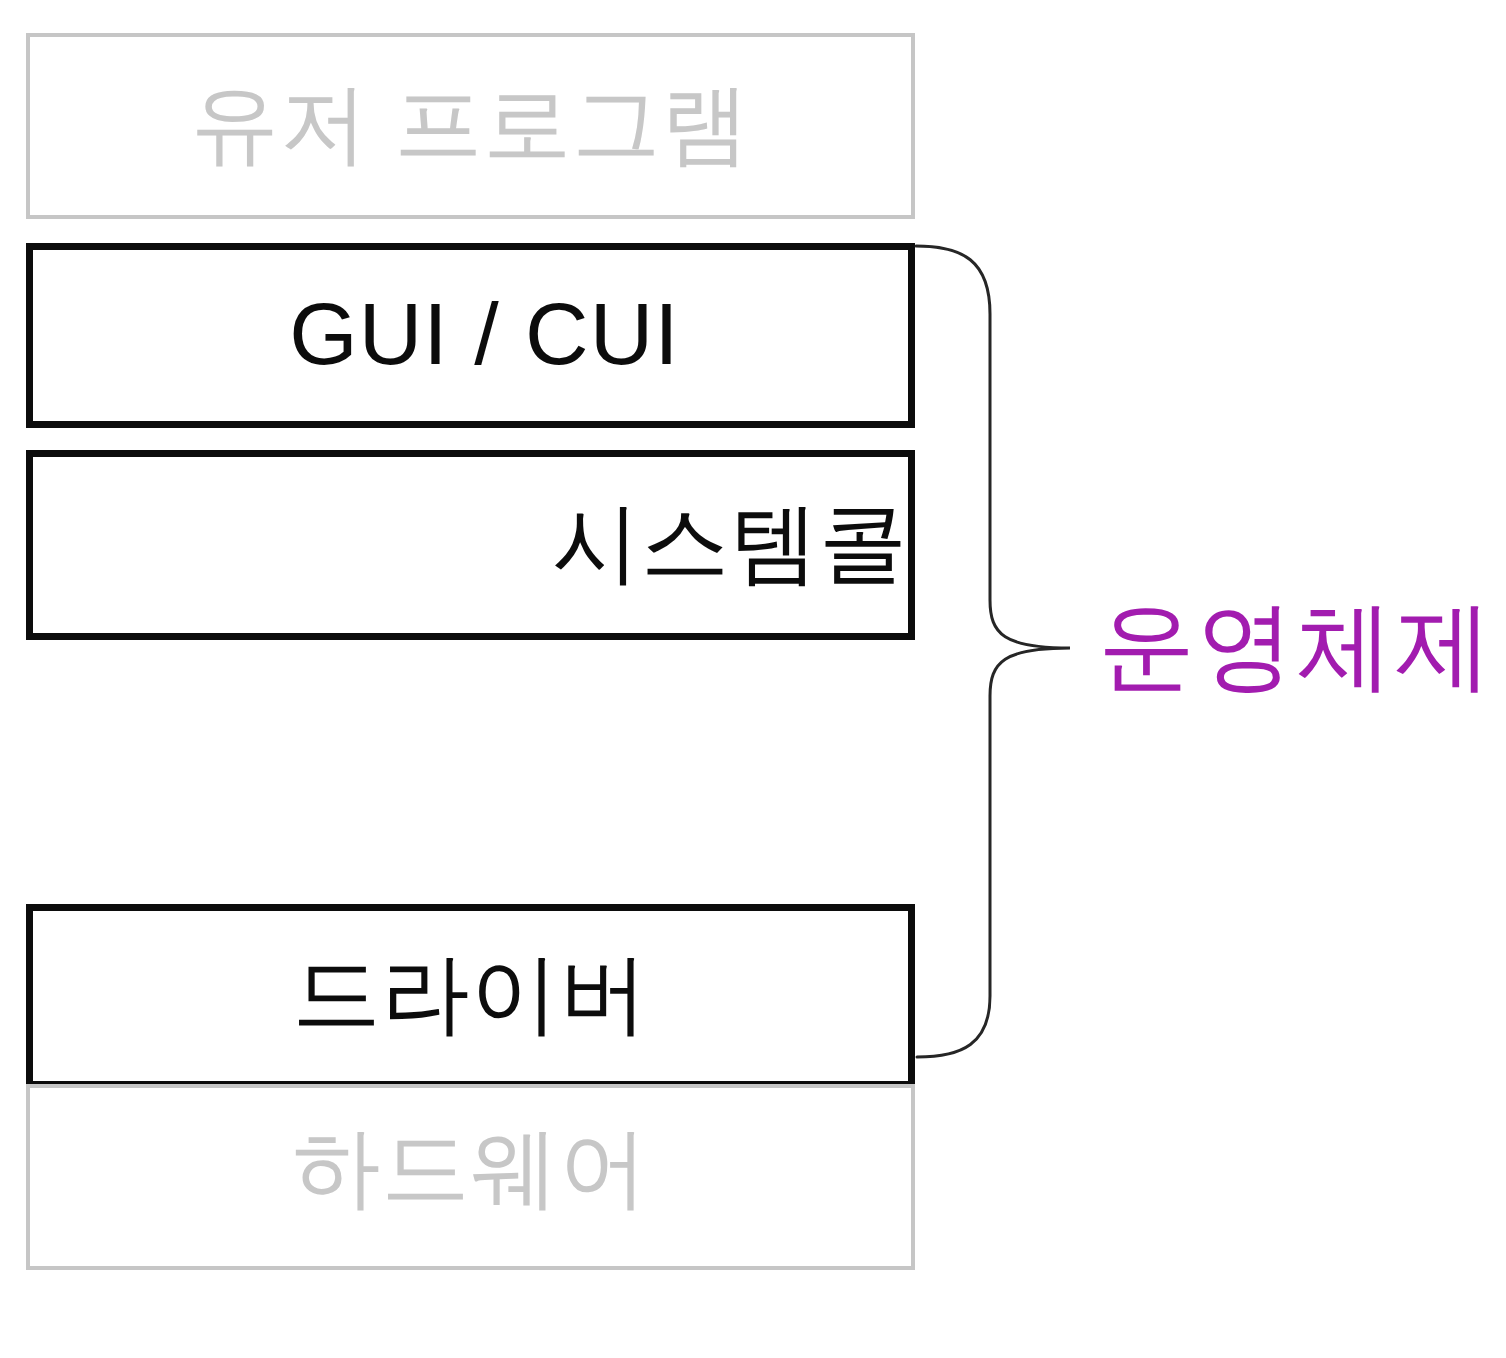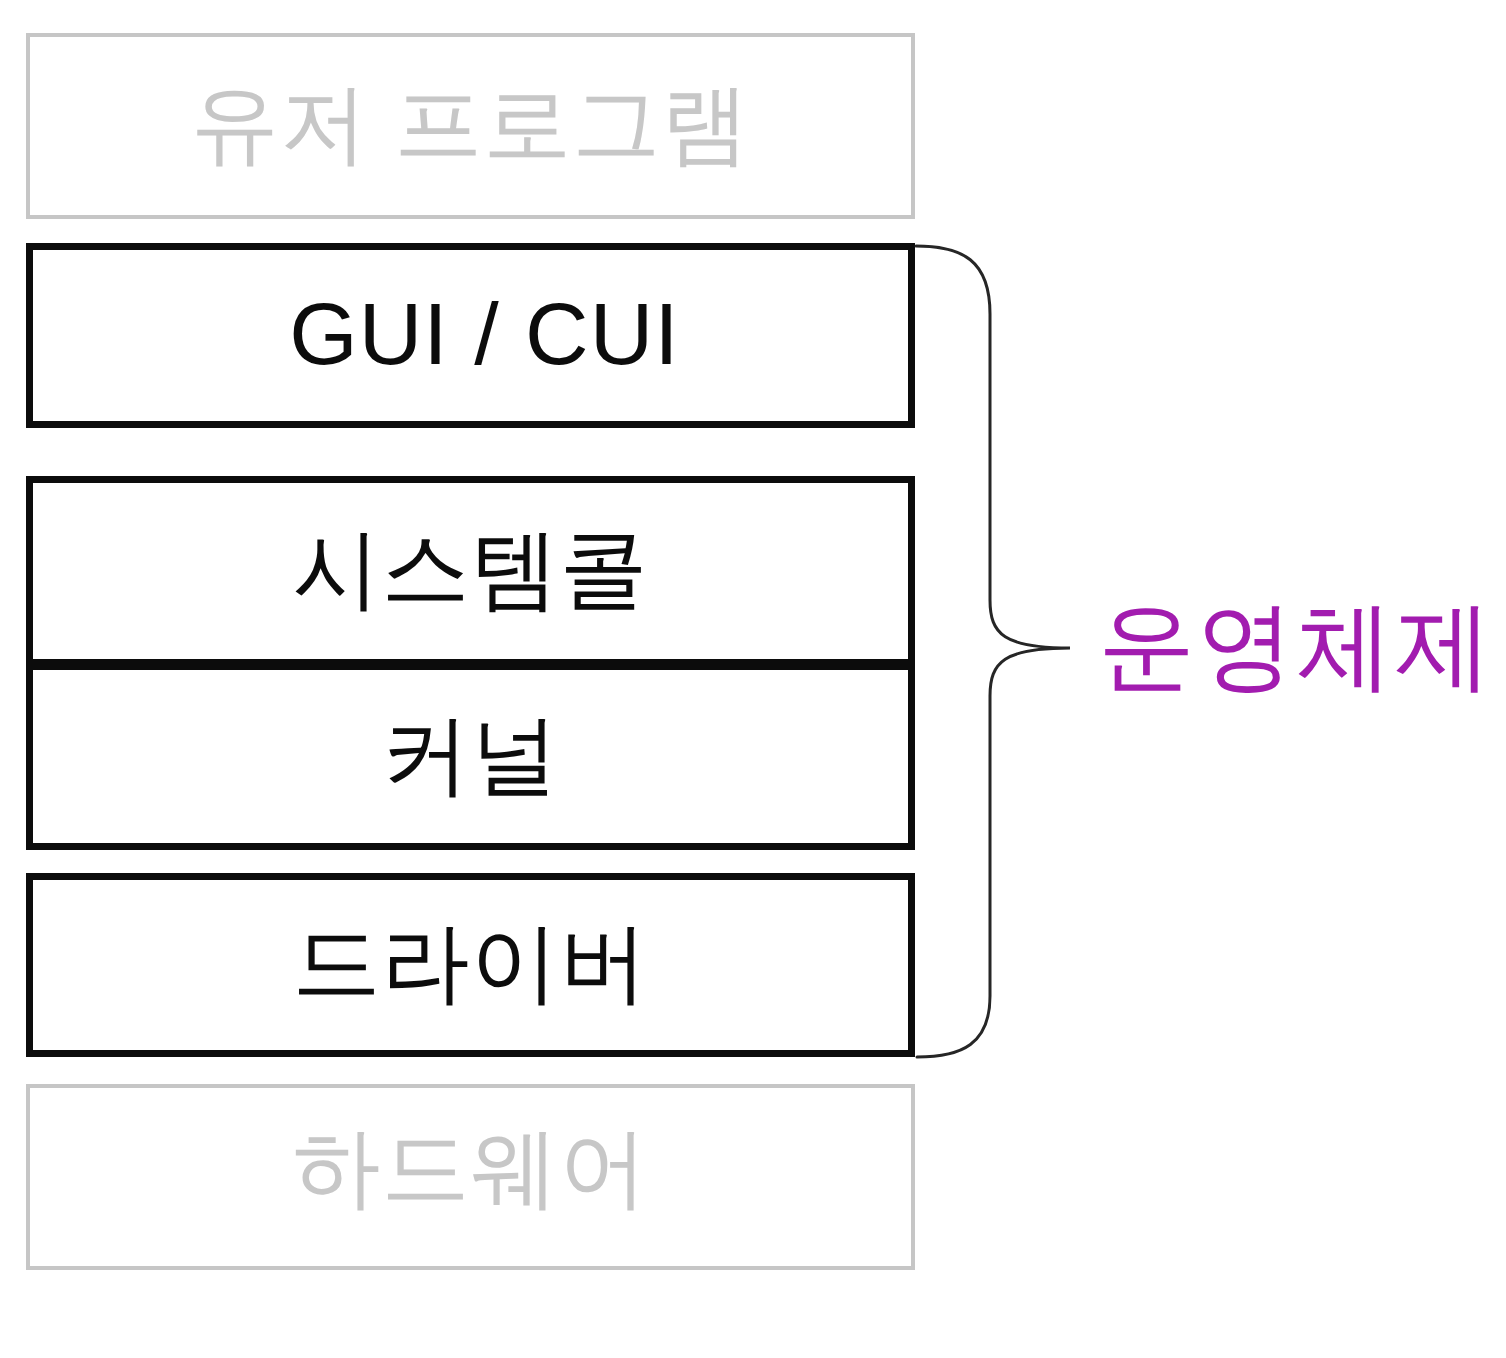--- a/index.html
+++ b/index.html
@@ -36,23 +36,23 @@
   .layer-box.active {
     border: 7px solid #0c0c0c;
     color: #0c0c0c;
   }
   .layer-box.inactive {
     border: 4px solid #c6c6c6;
     color: #c7c7c7;
   }
   #box-user-program { top: 33px;   height: 186px; }
   #box-gui-cui      { top: 243px;  height: 185px; padding-left: 28px; }
-  #box-system-call  { top: 476px;  height: 190px; }
+  #box-system-call  { top: 450px;  height: 190px; justify-content: flex-end; }
   #box-kernel       { top: 663px;  height: 187px; }
-  #box-driver       { top: 873px;  height: 184px; }
+  #box-driver       { top: 904px;  height: 184px; }
   #box-hardware     { top: 1084px; height: 186px; font-family: Liberation Mono, monospace; }
 
   #brace-svg {
     position: absolute;
     left: 0;
     top: 0;
     width: 1506px;
     height: 1358px;
     pointer-events: none;
   }
@@ -83,23 +83,20 @@
   </div>
 
   <div id="box-gui-cui" class="layer-box active">
     <span class="label">GUI / CUI</span>
   </div>
 
   <div id="box-system-call" class="layer-box active">
     <span class="label">시스템콜</span>
   </div>
 
-  <div id="box-kernel" class="layer-box active">
-    <span class="label">커널</span>
-  </div>
 
   <div id="box-driver" class="layer-box active">
     <span class="label">드라이버</span>
   </div>
 
   <div id="box-hardware" class="layer-box inactive">
     <span class="label">하드웨어</span>
   </div>
 
   <svg id="brace-svg" viewBox="0 0 1506 1358" xmlns="http://www.w3.org/2000/svg">

